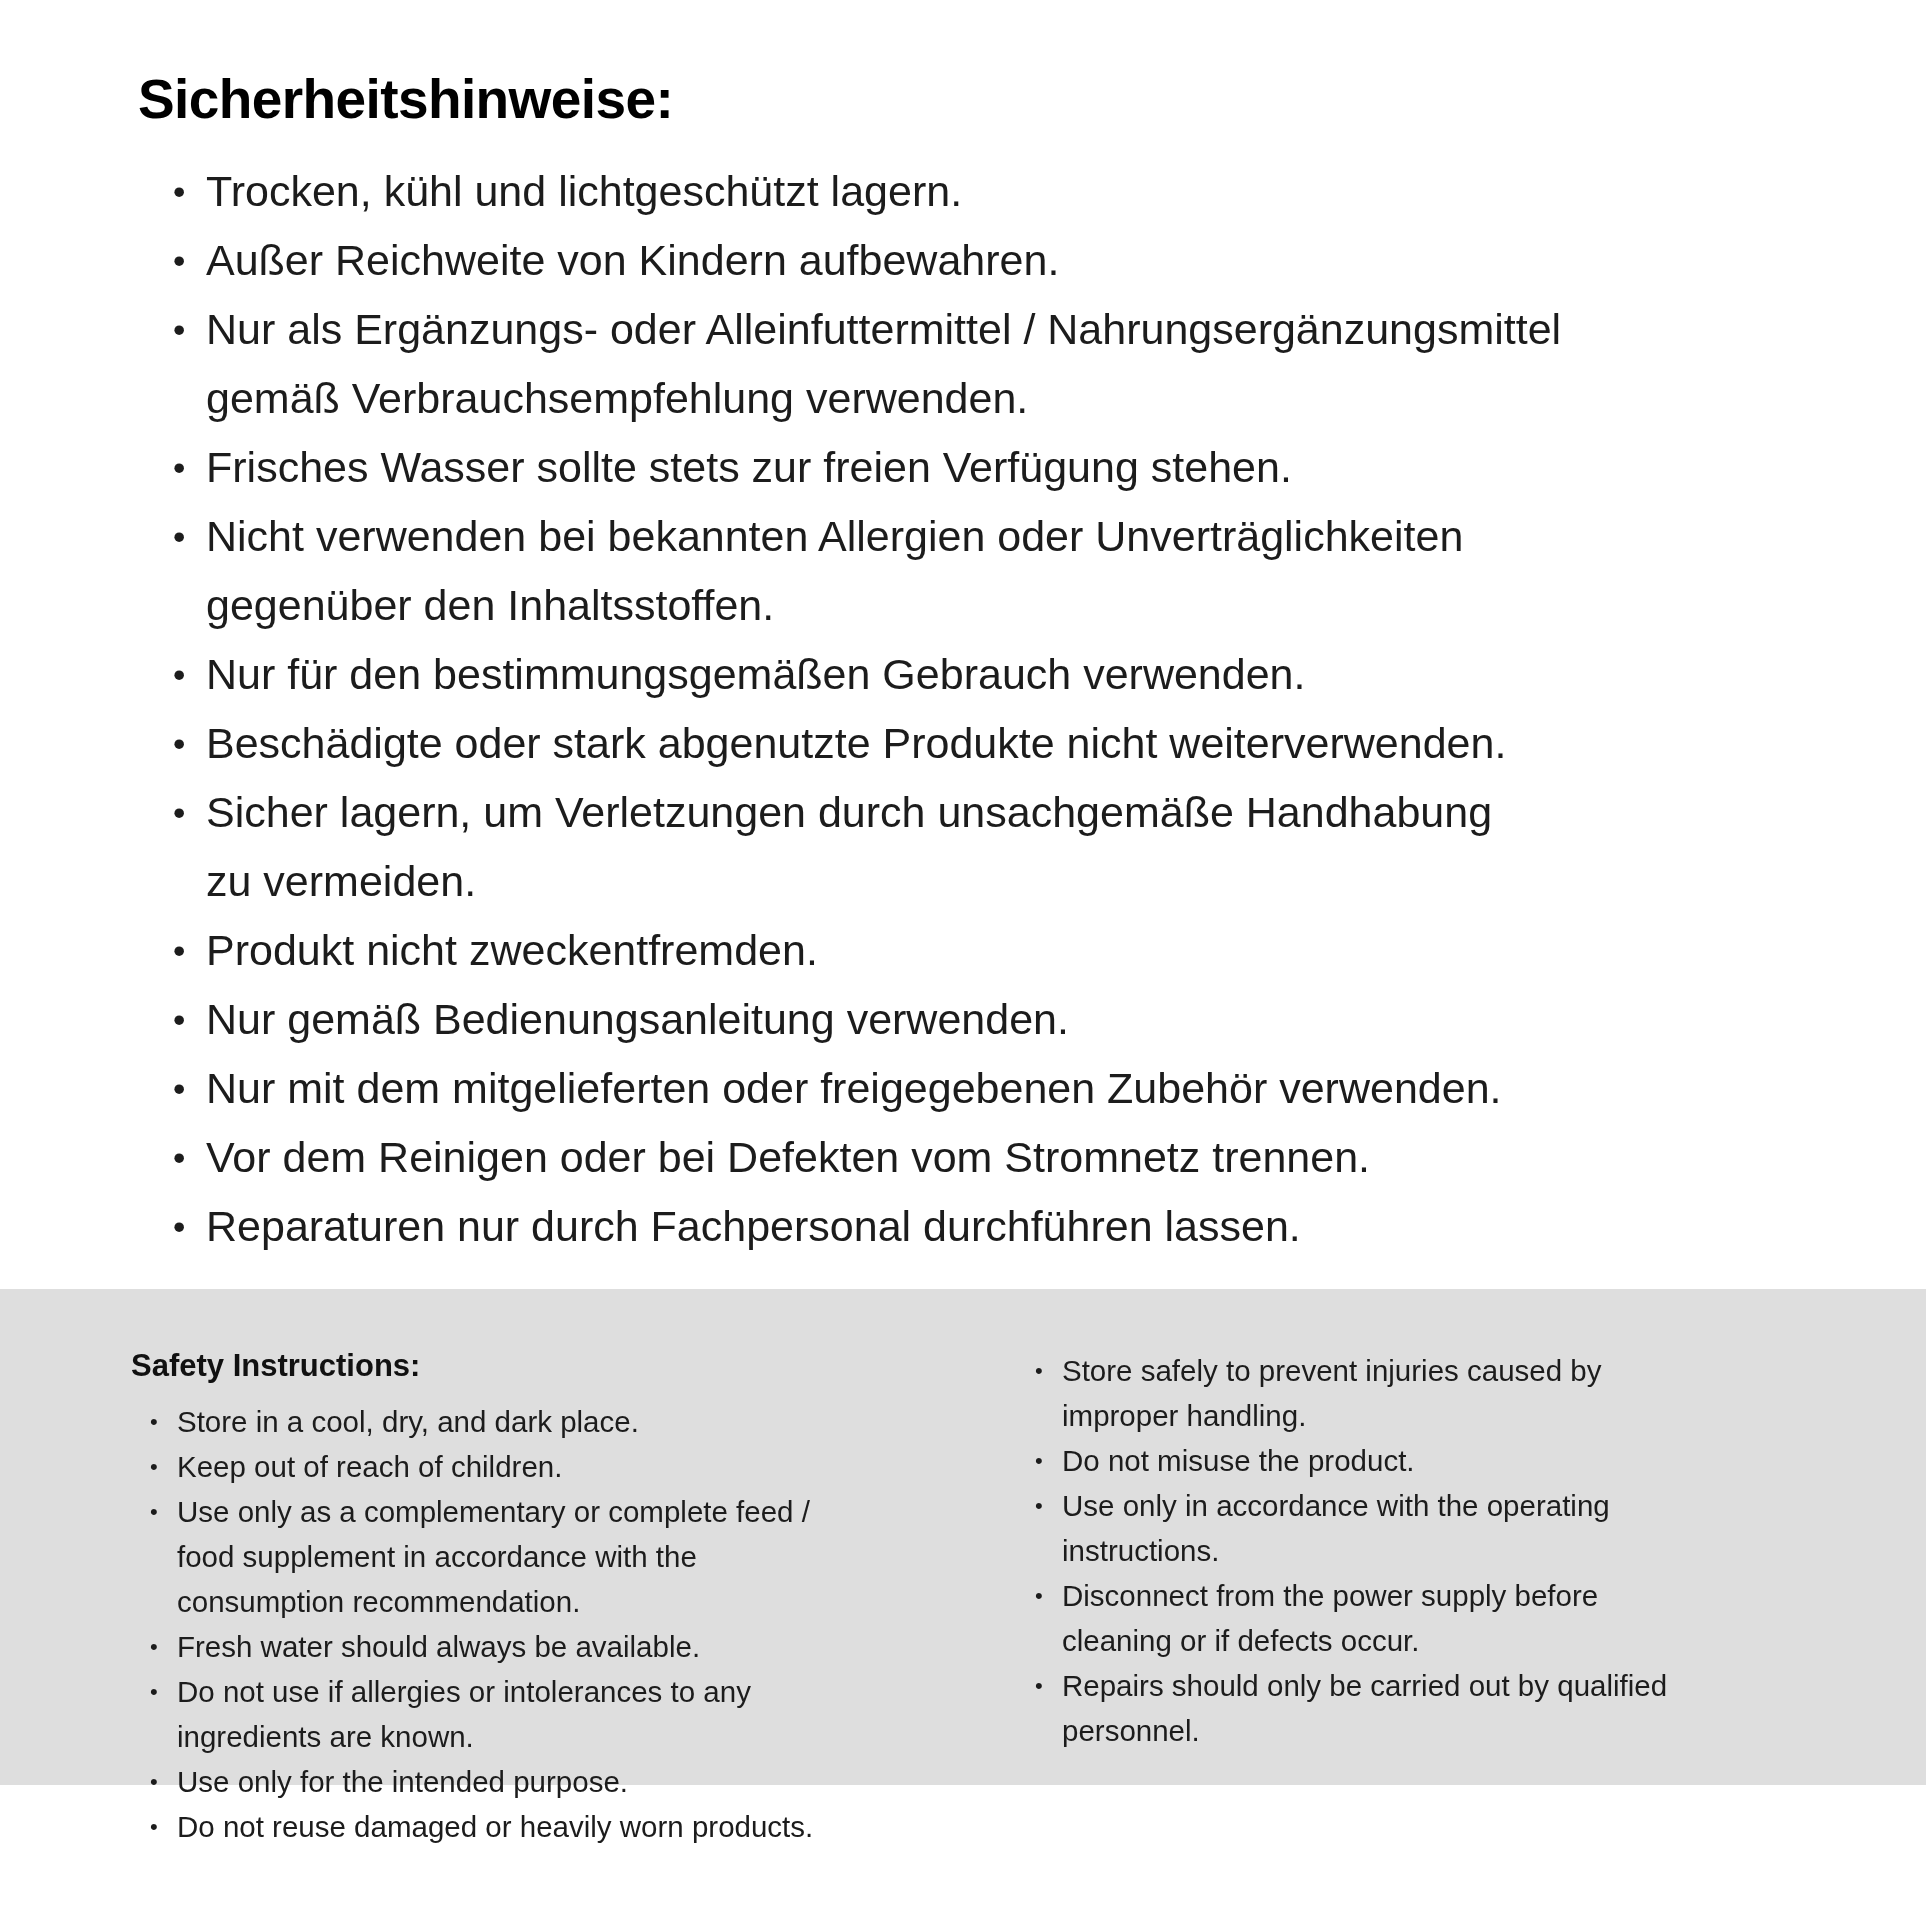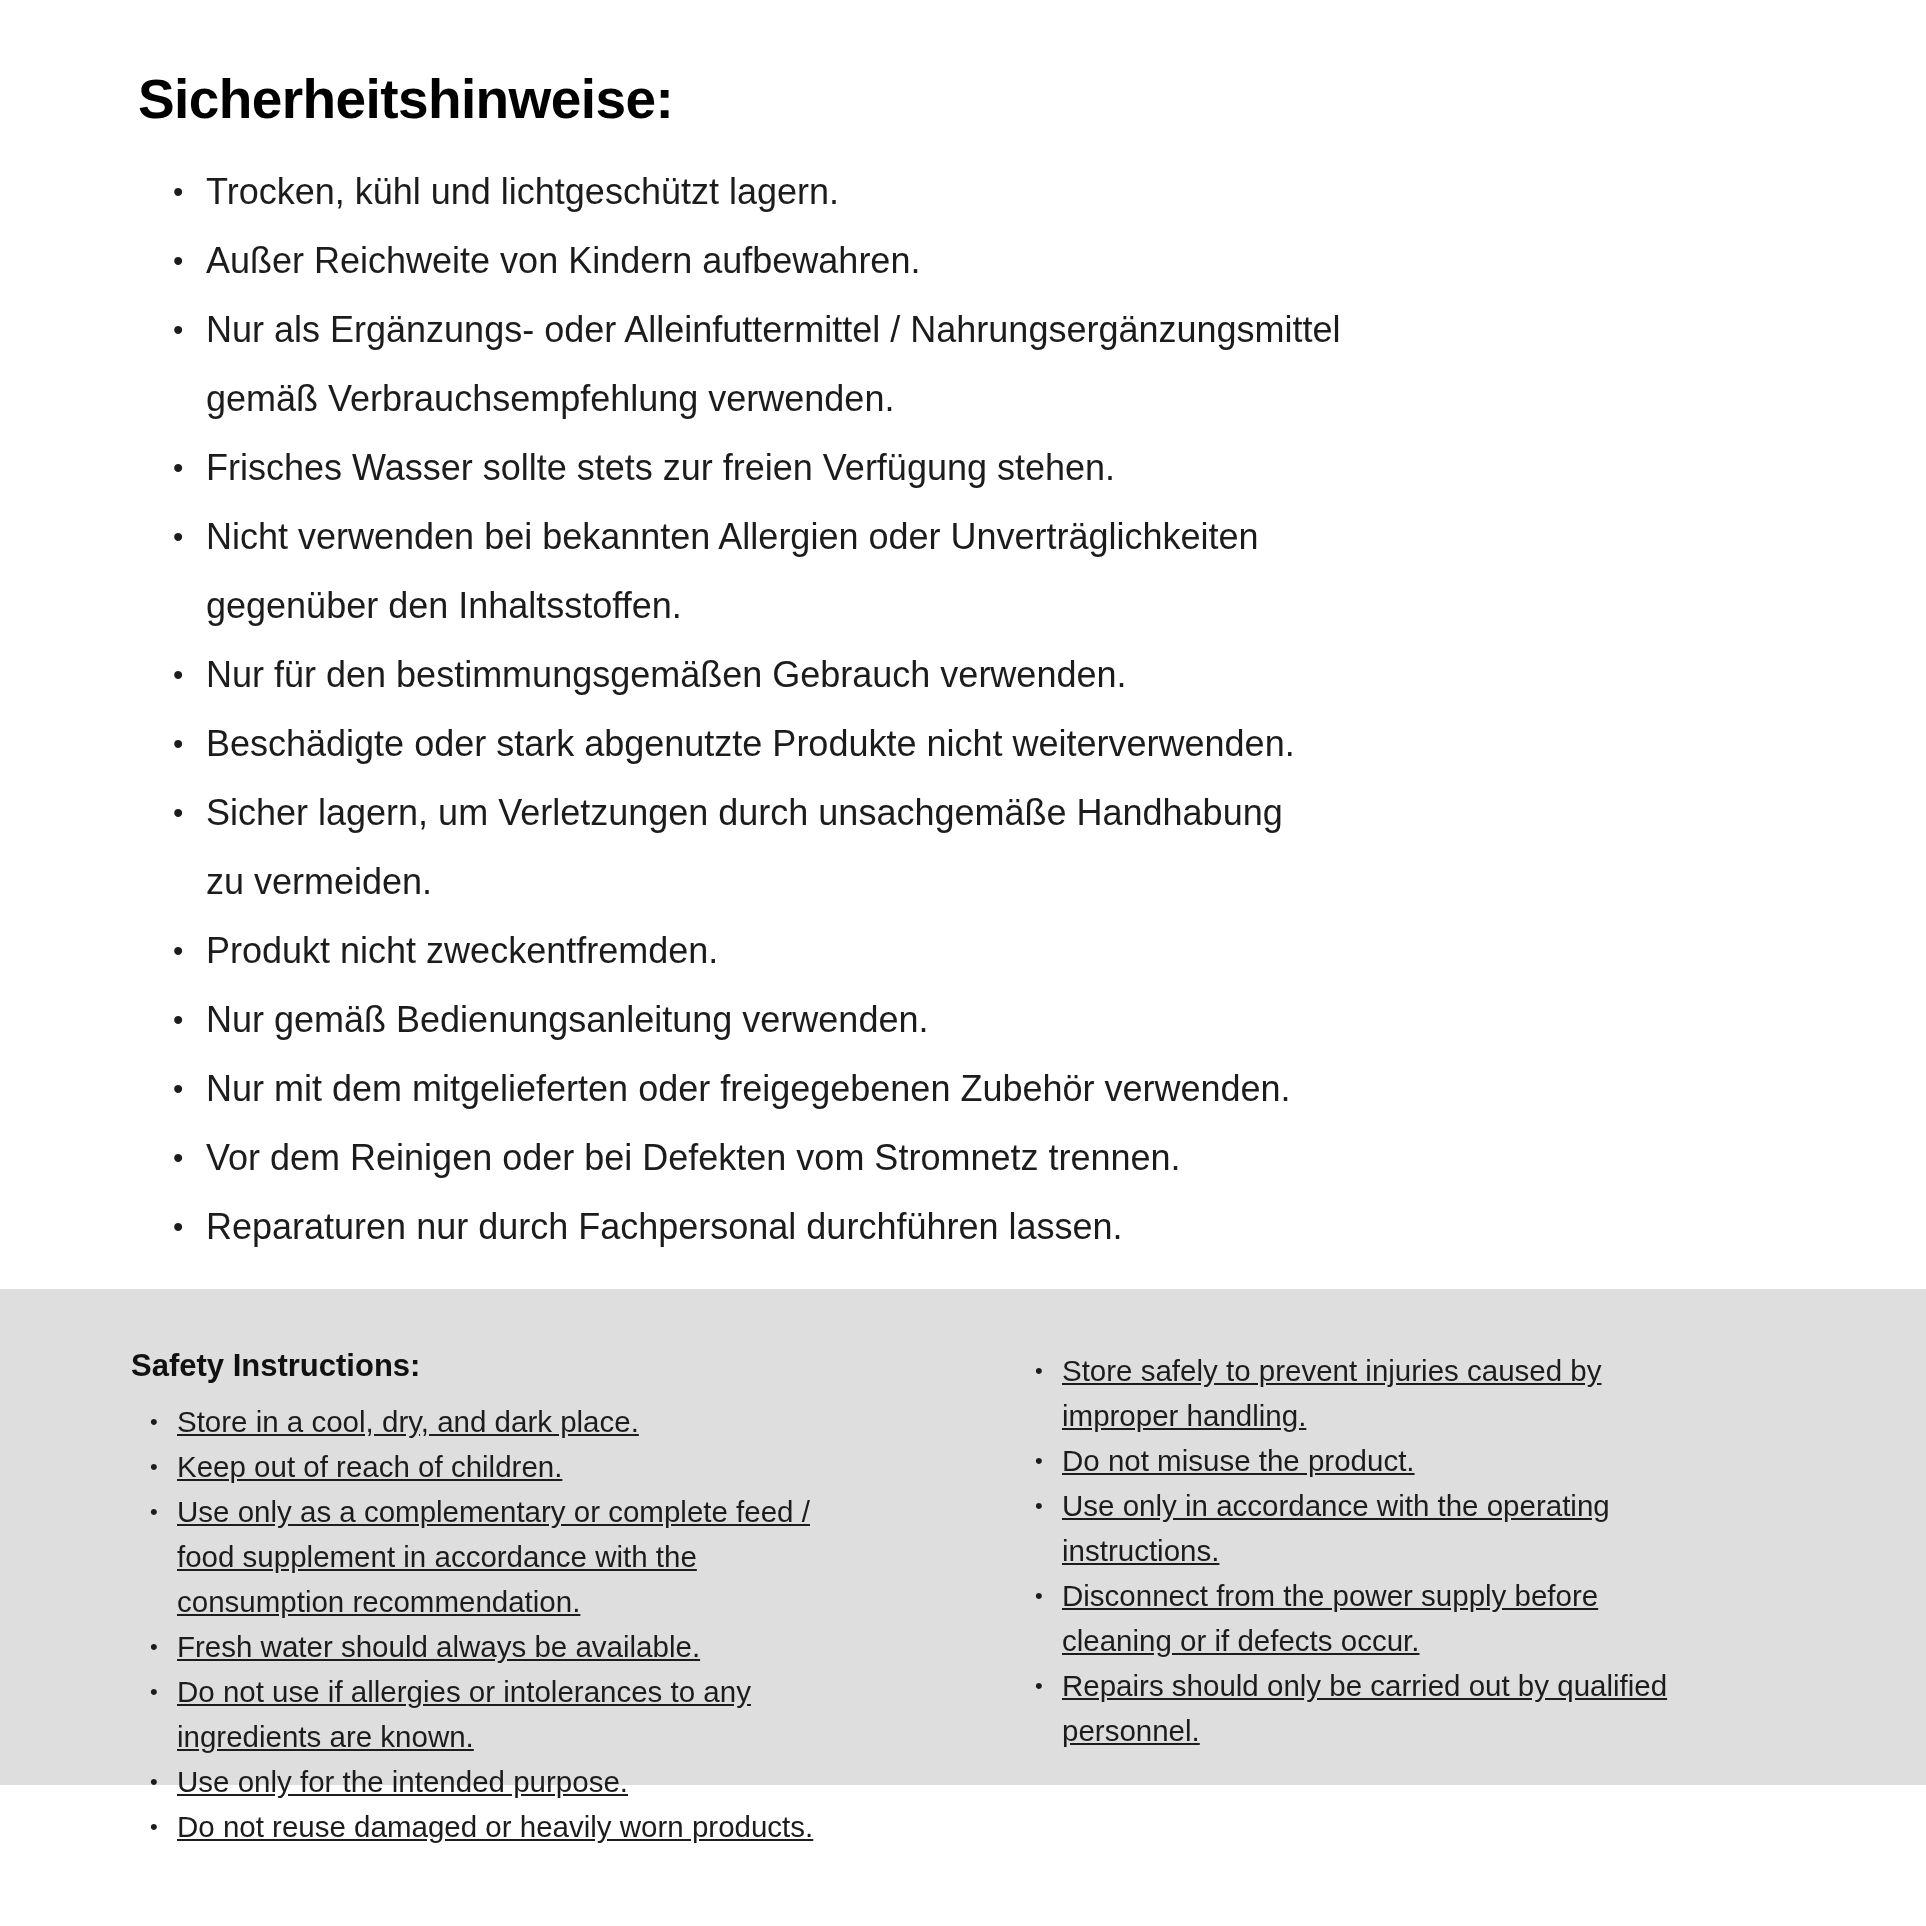--- a/index.html
+++ b/index.html
@@ -29,21 +29,21 @@
     font-size: 55px;
     line-height: 1.0;
     font-weight: 700;
     color: #000000;
     letter-spacing: -0.6px;
   }
   .de-list {
     list-style: none;
     margin: 29.5px 0 0 35px;
     padding: 0;
-    font-size: 36px;
+    font-size: 43px;
     color: #1c1c1c;
   }
   .de-list li {
     position: relative;
     padding-left: 33px;
     line-height: 69px;
     white-space: pre-line;
   }
   .de-list li::before {
     content: "\2022";
@@ -87,21 +87,20 @@
     padding: 0;
     font-size: 29.5px;
     color: #1c1c1c;
   }
   .en-col-left .en-list { padding-left: 19px; }
   .en-list li {
     position: relative;
     padding-left: 27px;
     line-height: 45px;
     white-space: pre-line;
-    text-decoration: underline;
   }
   .en-list li::before {
     content: "\2022";
     position: absolute;
     left: 0;
     top: 0;
     font-size: 0.75em;
     line-height: 45px;
   }
 </style>

